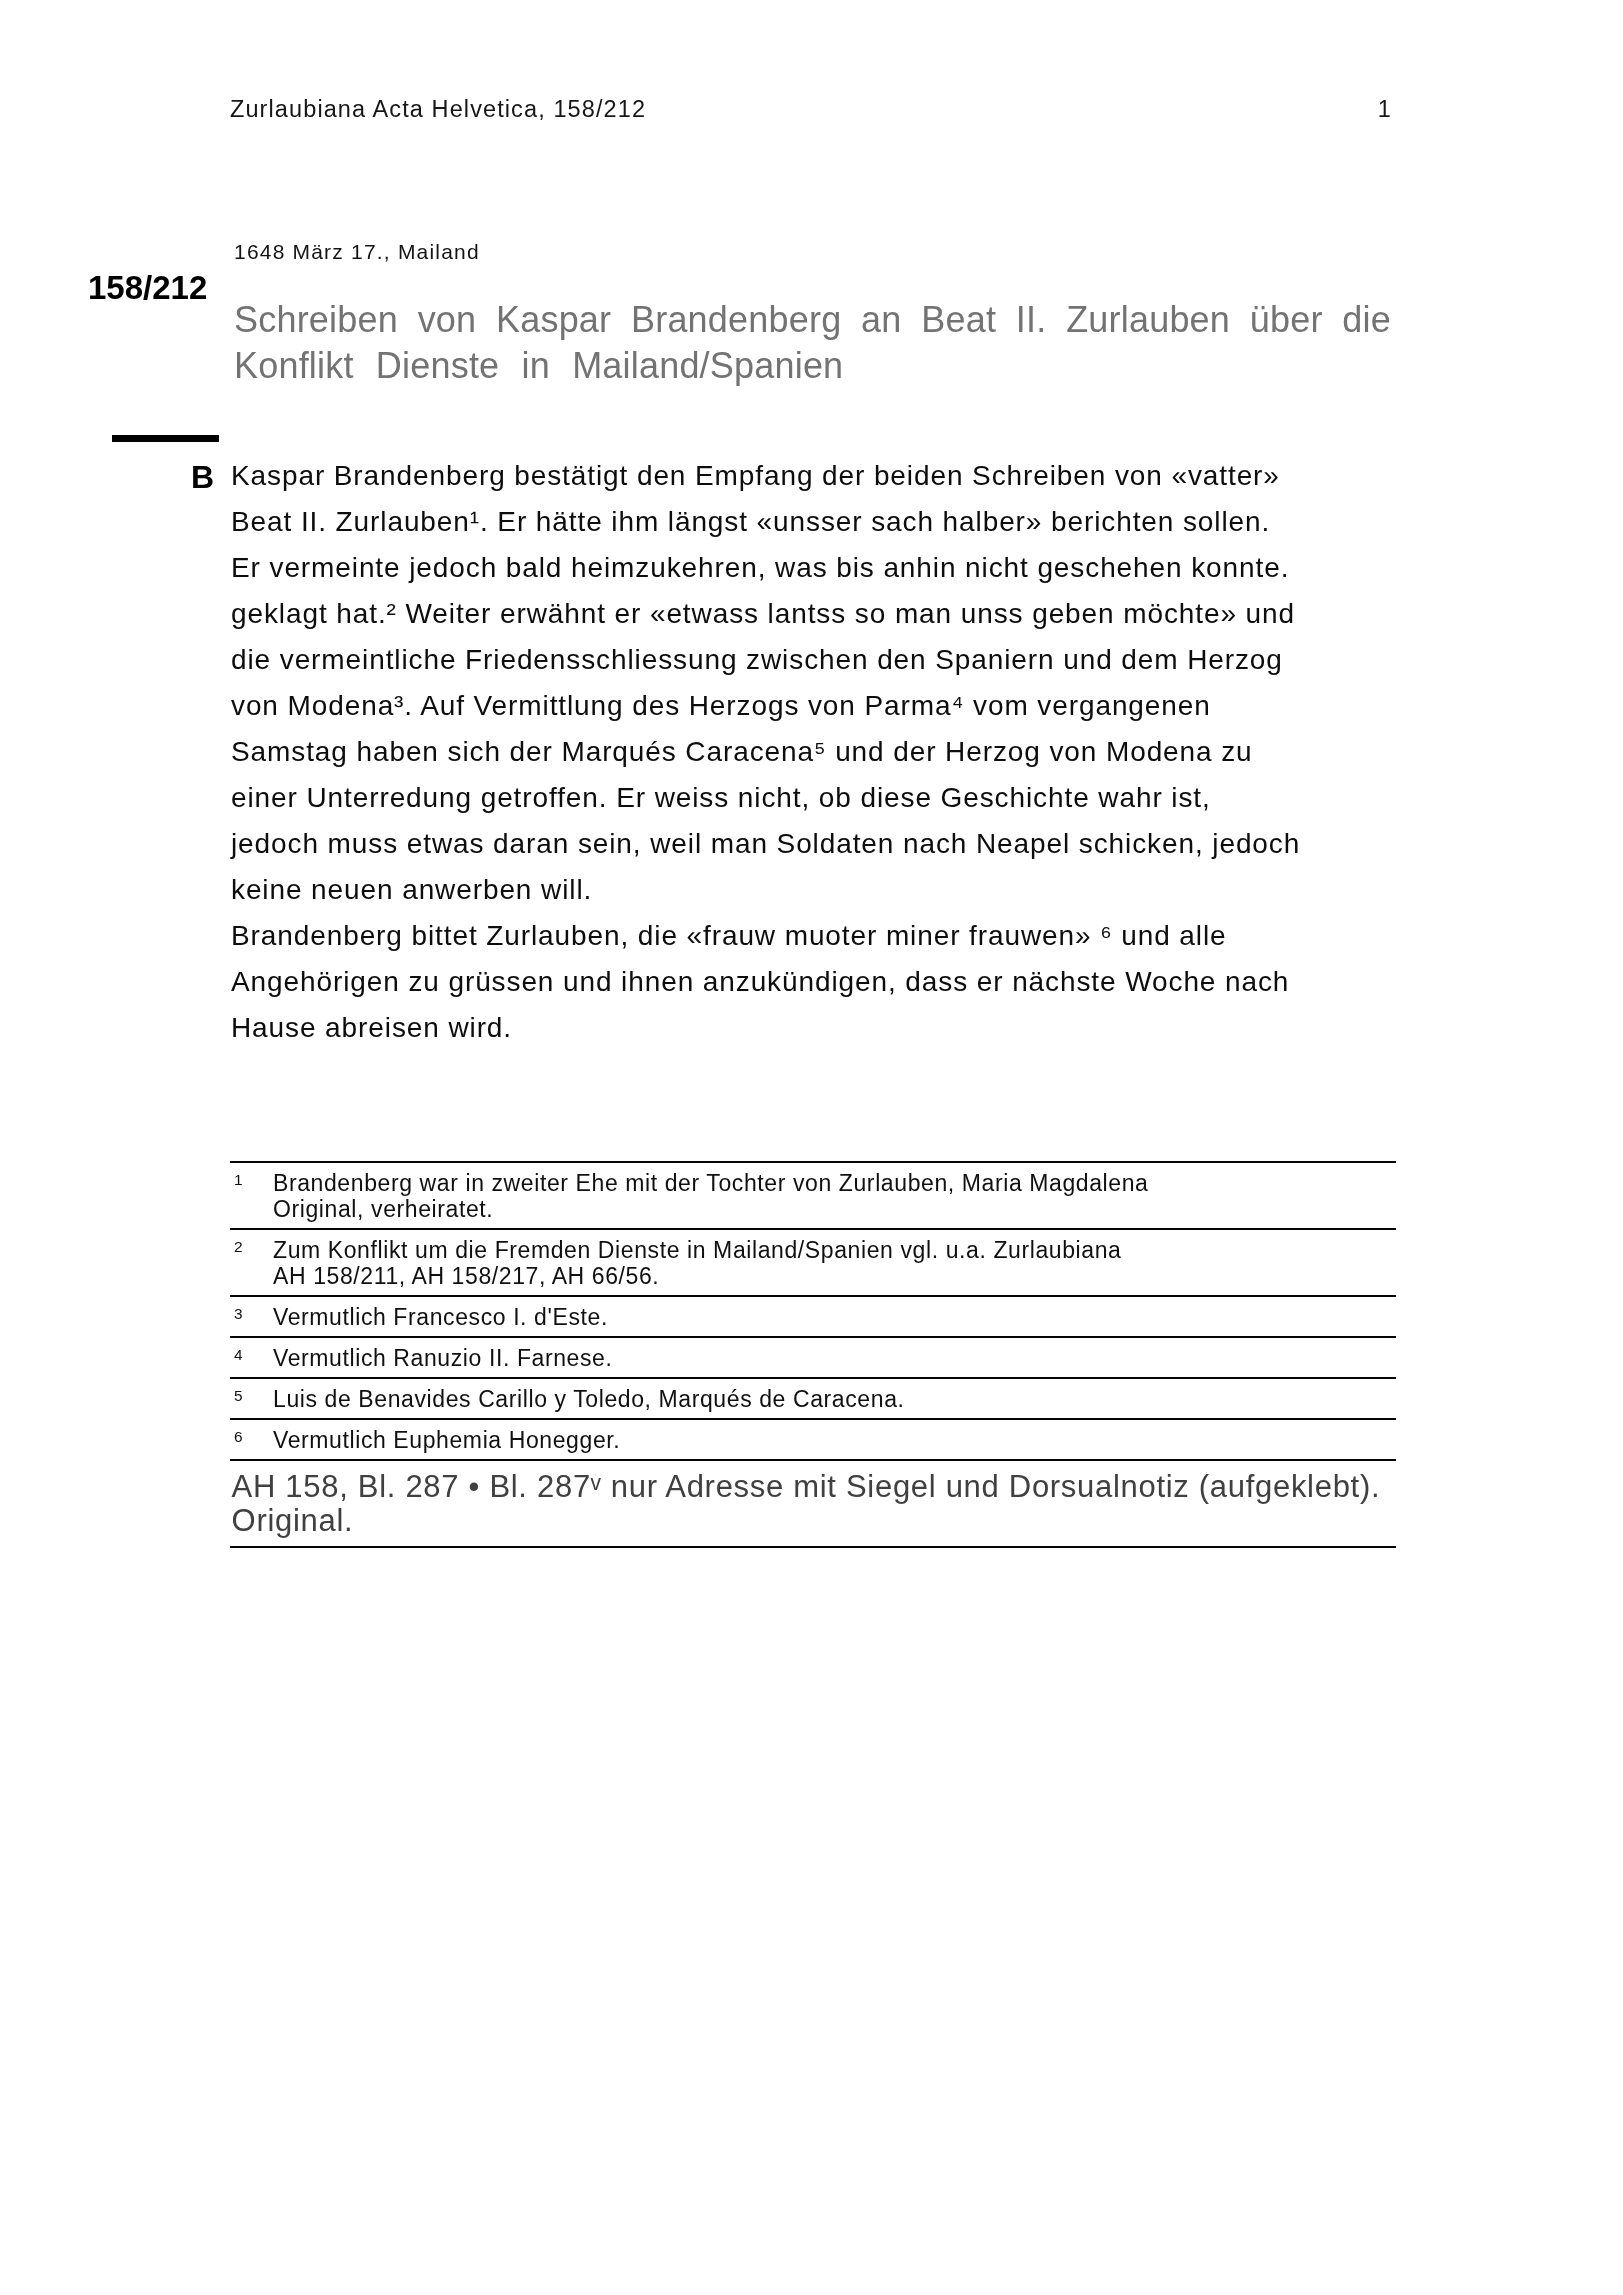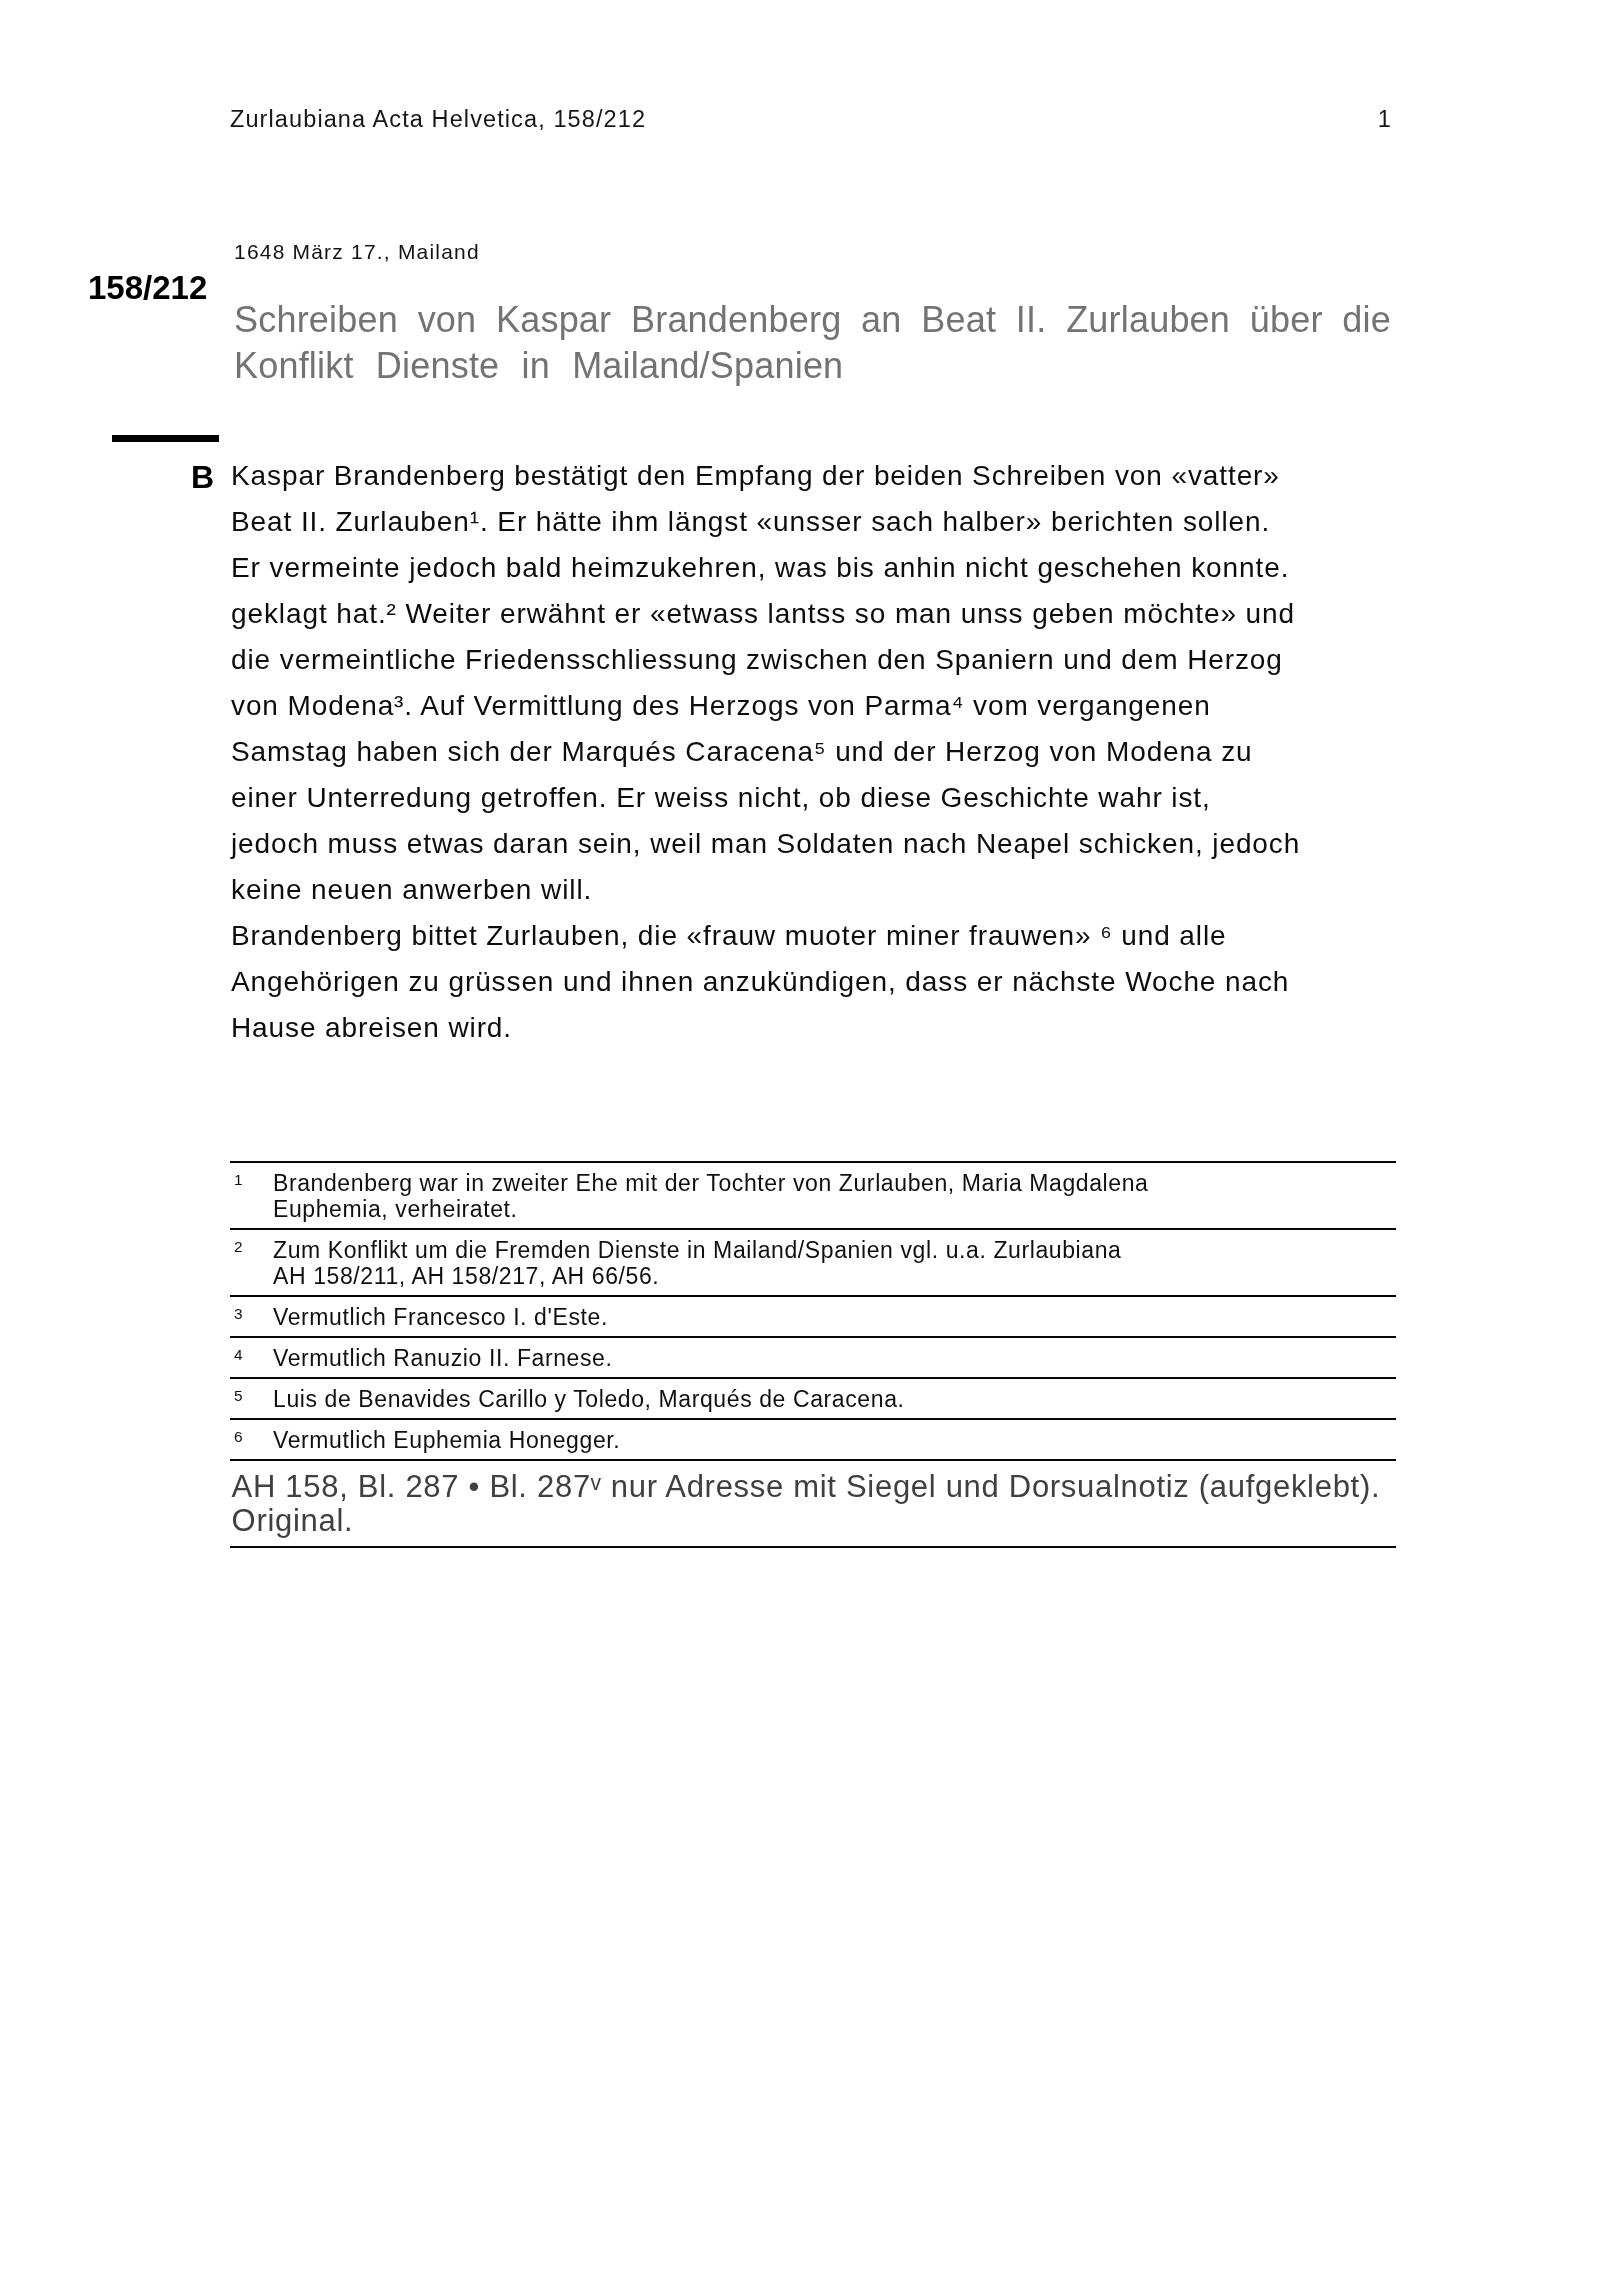--- a/index.html
+++ b/index.html
@@ -13,21 +13,21 @@
     height: 2295px;
     background: #ffffff;
     font-family: "Liberation Sans", "DejaVu Sans", sans-serif;
     color: #111111;
     overflow: hidden;
   }
 
   
   .header {
     position: absolute;
-    top: 106px;
+    top: 96px;
     left: 230px;
     width: 1162px;
     display: flex;
     justify-content: space-between;
     align-items: baseline;
     font-size: 23.5px;
     letter-spacing: 1.1px;
     color: #161616;
   }
 
@@ -176,21 +176,21 @@
     <div class="bline">Angehörigen zu grüssen und ihnen anzukündigen, dass er nächste Woche nach</div>
     <div class="bline">Hause abreisen wird.</div>
   </div>
 
   <div class="footnotes">
 
     <div class="fn-row">
       <div class="fn-marker">1</div>
       <div class="fn-text">
         <div>Brandenberg war in zweiter Ehe mit der Tochter von Zurlauben, Maria Magdalena</div>
-        <div>Euphemia, verheiratet.</div>
+        <div>Original, verheiratet.</div>
       </div>
     </div>
 
     <div class="fn-row">
       <div class="fn-marker">2</div>
       <div class="fn-text">
         <div>Zum Konflikt um die Fremden Dienste in Mailand/Spanien vgl. u.a. Zurlaubiana</div>
         <div>AH 158/211, AH 158/217, AH 66/56.</div>
       </div>
     </div>

